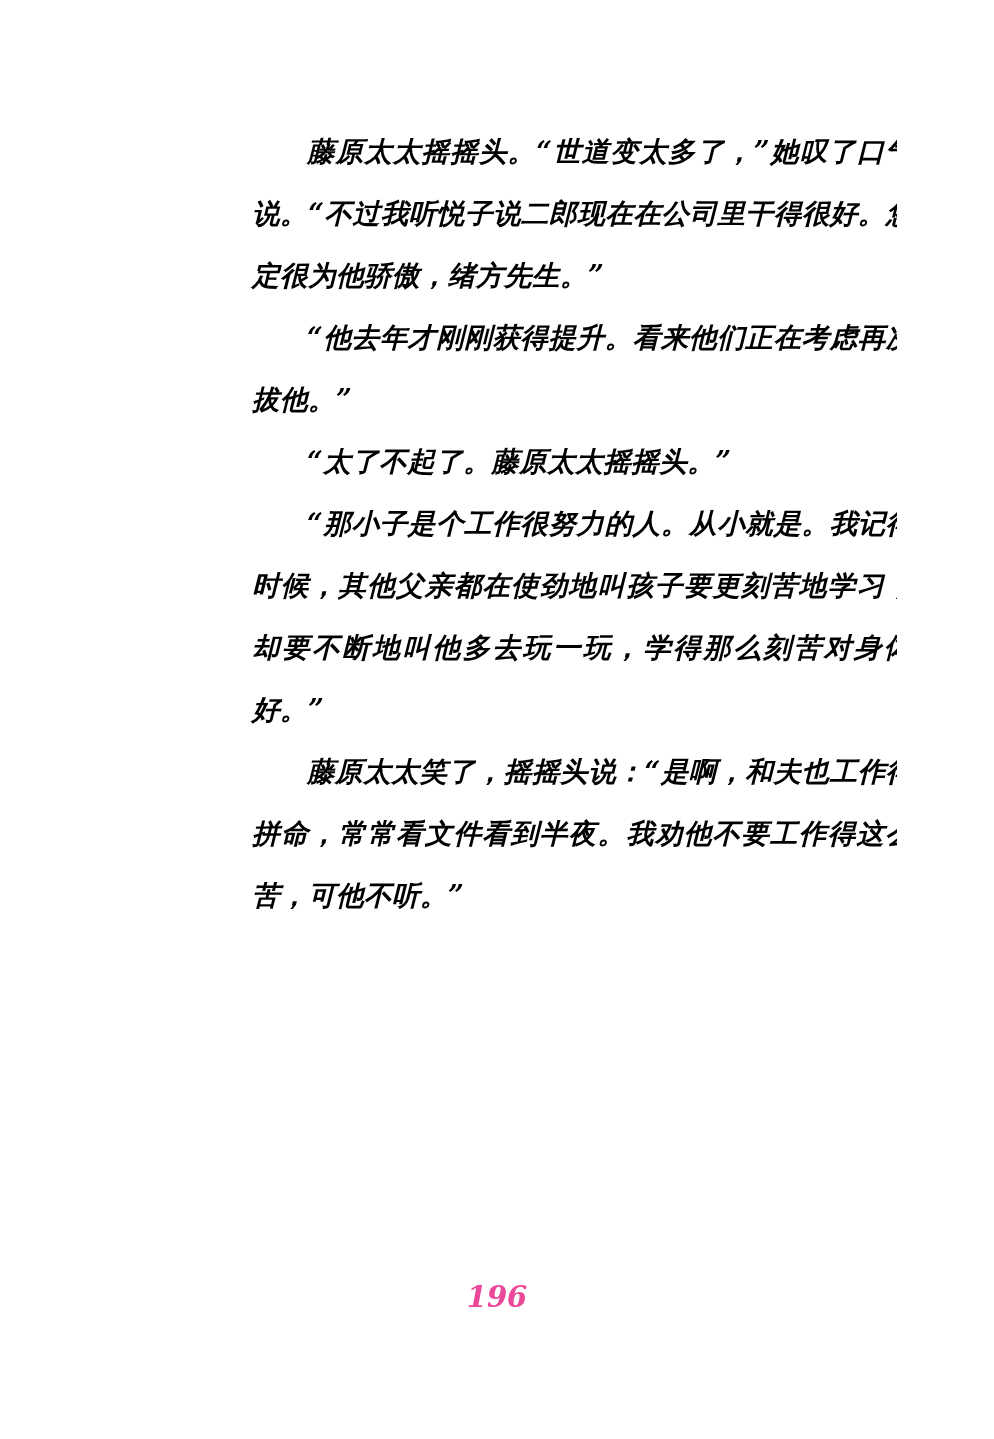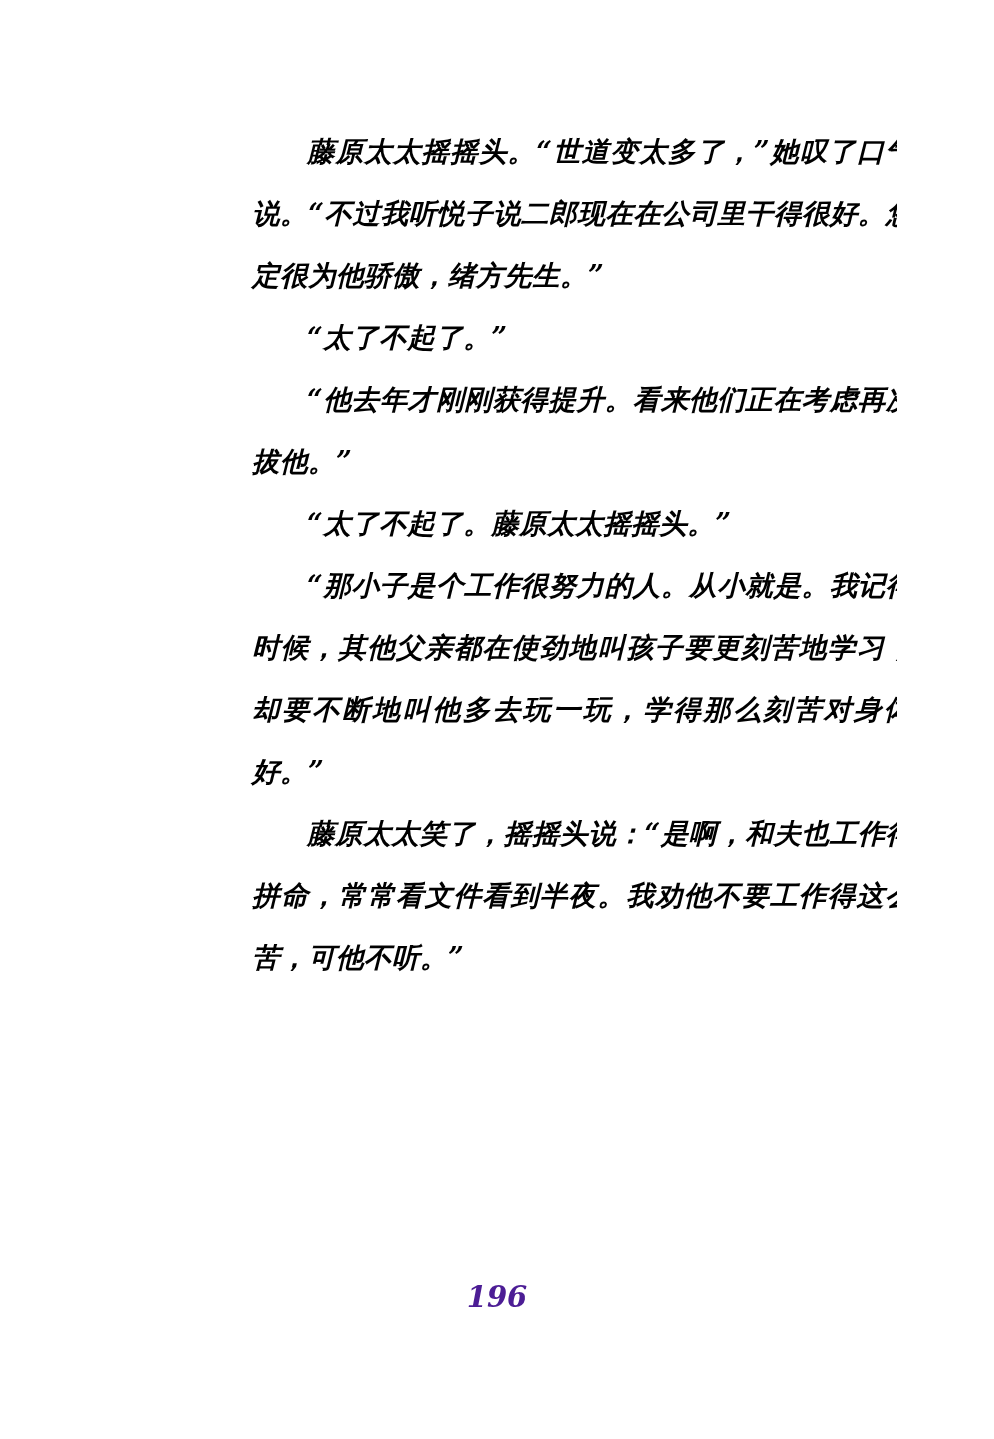--- a/index.html
+++ b/index.html
@@ -39,29 +39,28 @@
   }
   .page-number {
     position: absolute;
     left: 0;
     right: 0;
     top: 1280px;
     text-align: center;
     font-family: "DejaVu Serif", "Liberation Serif", serif;
     font-size: 29px;
     font-weight: 700;
-    color: #4c1d95;
+    color: #ec4899;
   }
 </style>
 </head>
 <body>
 
 <div class="page">
   <div class="content">
     <p class="para indent">藤原太太摇摇头。“世道变太多了，”她叹了口气，说。“不过我听悦子说二郎现在在公司里干得很好。您一定很为他骄傲，绪方先生。”</p>
-    <p class="para indent">“太了不起了。”</p>
     <p class="para indent">“他去年才刚刚获得提升。看来他们正在考虑再次提拔他。”</p>
     <p class="para indent">“太了不起了。藤原太太摇摇头。”</p>
     <p class="para indent">“那小子是个工作很努力的人。从小就是。我记得小时候，其他父亲都在使劲地叫孩子要更刻苦地学习，我却要不断地叫他多去玩一玩，学得那么刻苦对身体不好。”</p>
     <p class="para indent">藤原太太笑了，摇摇头说：“是啊，和夫也工作得很拼命，常常看文件看到半夜。我劝他不要工作得这么辛苦，可他不听。”</p>
   </div>
   <div class="page-number">196</div>
 </div>
 
 </body></html>

